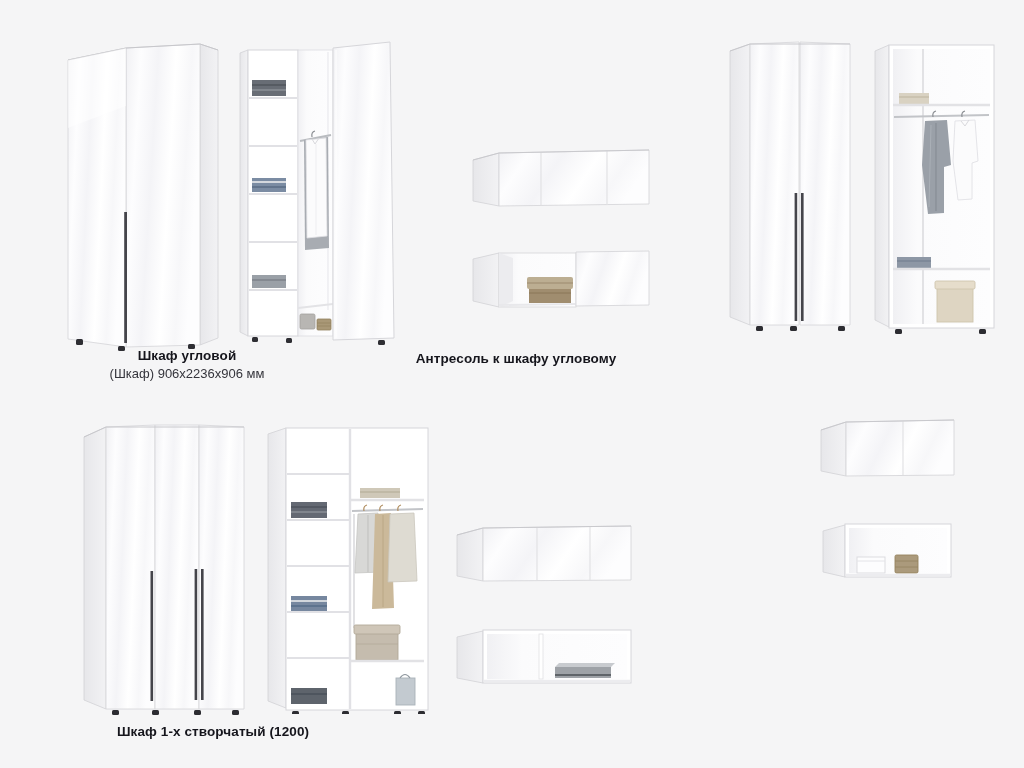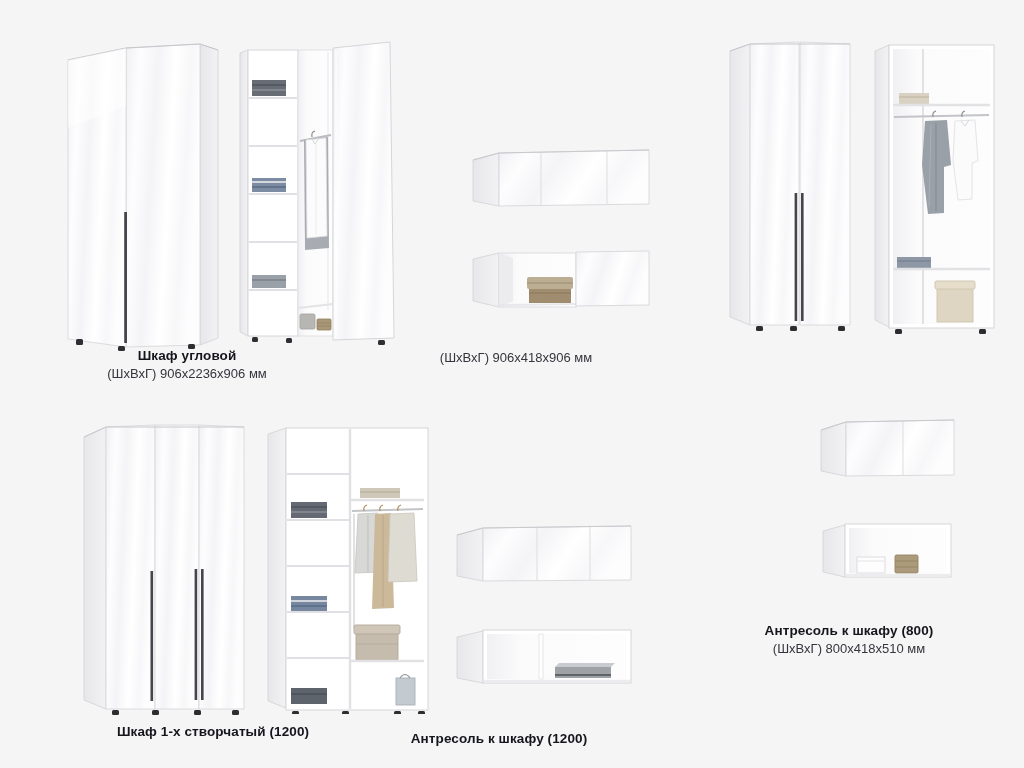--- a/index.html
+++ b/index.html
@@ -336,36 +336,31 @@
         <rect x="74" y="34" width="23" height="18" rx="1.5" fill="#ab9a7c" stroke="#96845f" stroke-width="0.9"></rect>
         <line x1="74" y1="40" x2="97" y2="40" stroke="#96845f" stroke-width="0.8"></line>
         <line x1="74" y1="46" x2="97" y2="46" stroke="#96845f" stroke-width="0.8"></line>
       </g>
       <line x1="25" y1="54" x2="129" y2="54" stroke="#ececef" stroke-width="2.4"></line>
     </svg>
   </figure>
 
   <div class="label" style="left:187px;top:346px">
     <div class="t">Шкаф угловой</div>
-    <div class="d">(ШхВхГ) 906х2236х906 мм</div>
+    <div class="d">(Шкаф) 906х2236х906 мм</div>
   </div>
 
   <div class="label" style="left:516px;top:349px">
-    <div class="d">(ШхВхГ) 906х418х906 мм</div>
+    <div class="t">Антресоль к шкафу угловому</div>
   </div>
 
   <div class="label" style="left:821px;top:337px">
   </div>
 
   <div class="label" style="left:213px;top:722px">
     <div class="t">Шкаф 1-х створчатый (1200)</div>
   </div>
 
   <div class="label" style="left:499px;top:729px">
-    <div class="t">Антресоль к шкафу (1200)</div>
-  </div>
-
-  <div class="label" style="left:849px;top:621px">
-    <div class="t">Антресоль к шкафу (800)</div>
-    <div class="d">(ШхВхГ) 800х418х510 мм</div>
-  </div>
+  </div>
+
 
 </div>
 
 </body></html>

